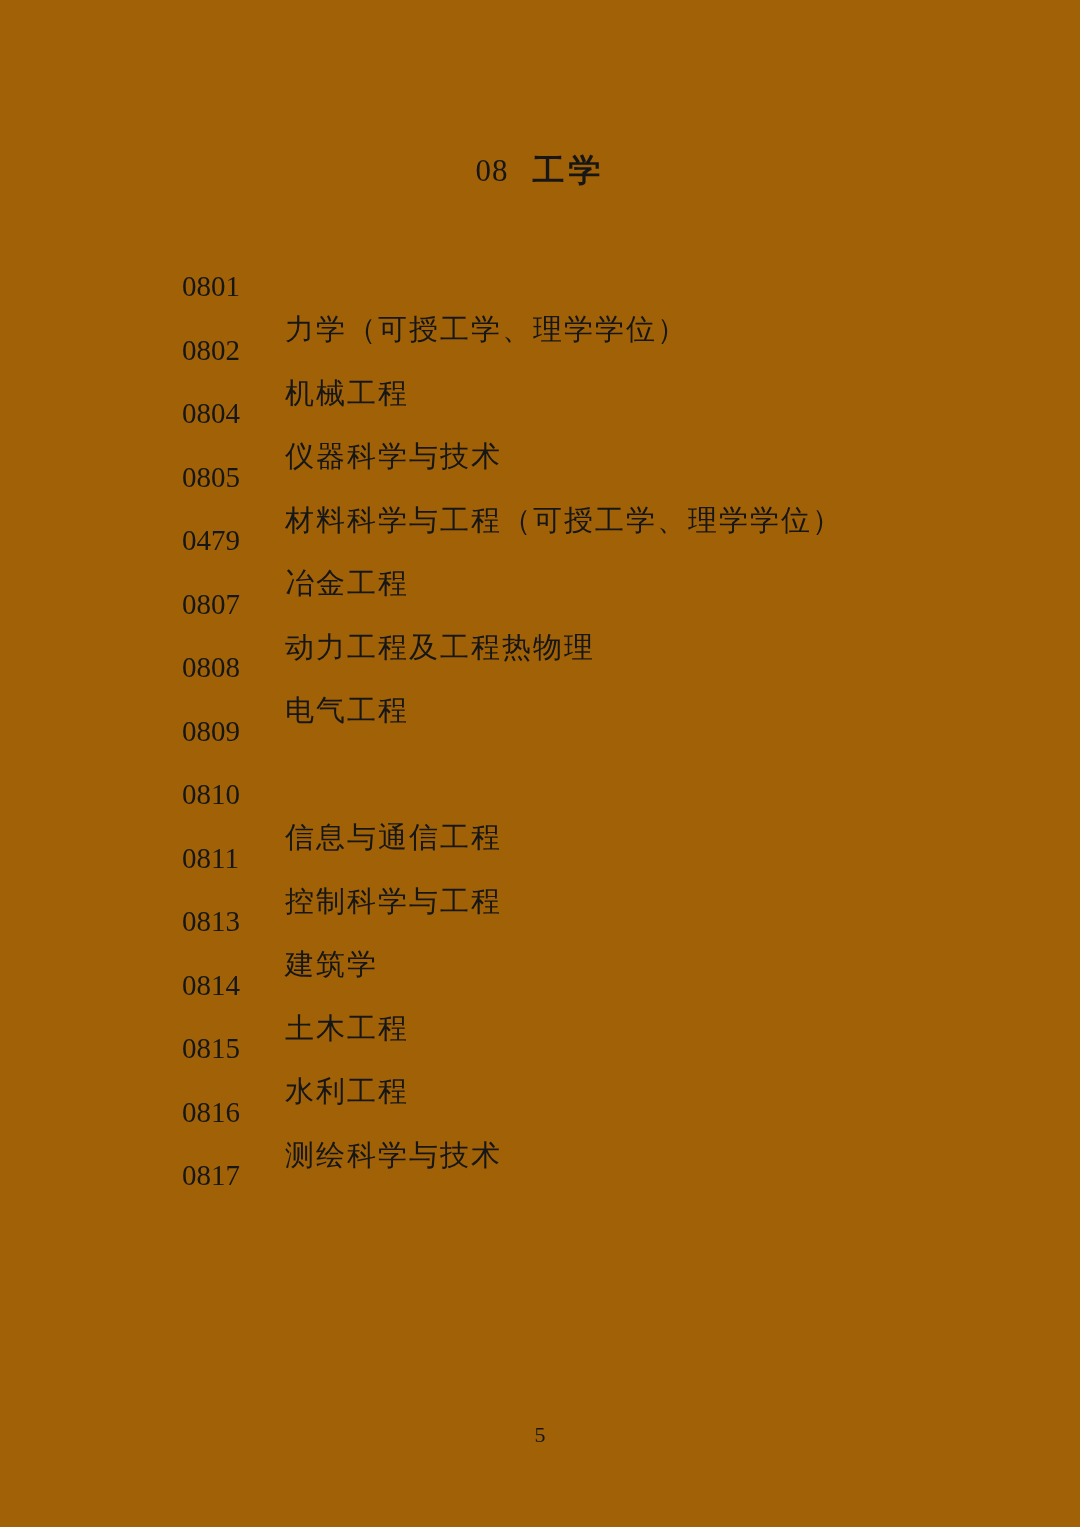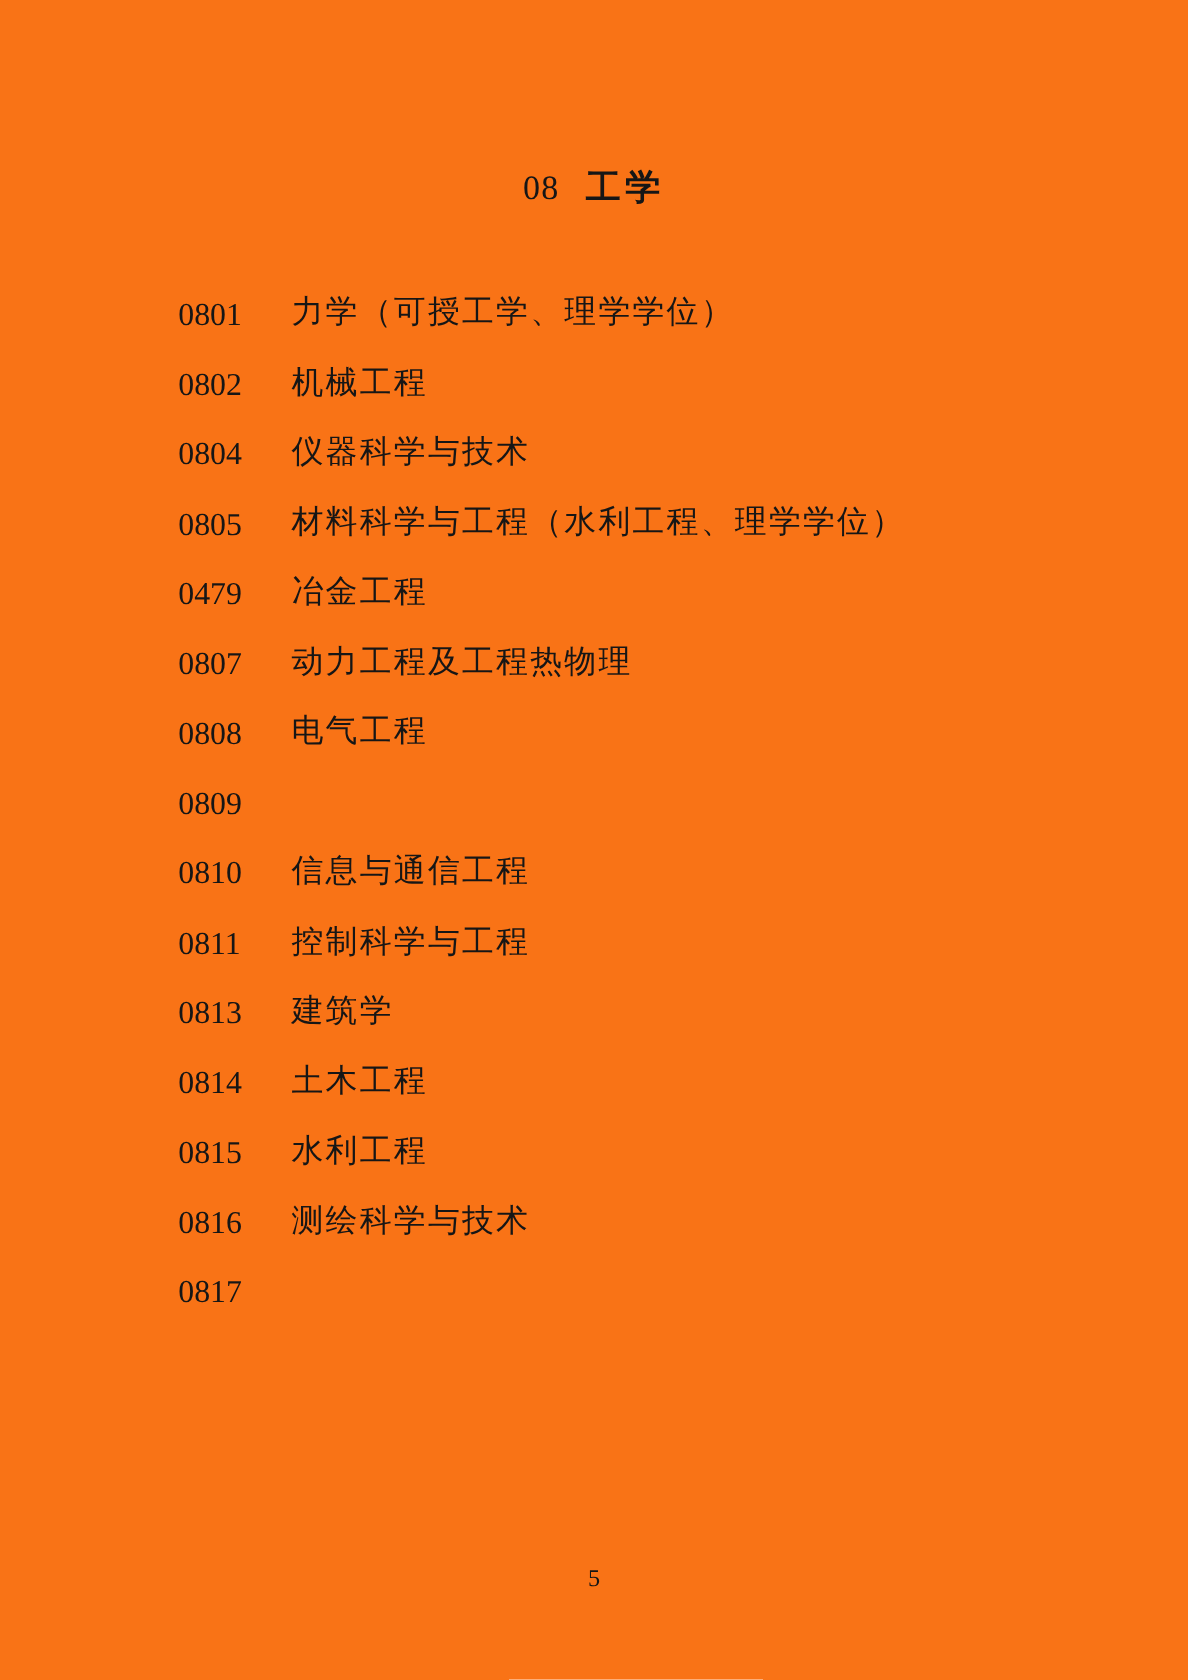--- a/index.html
+++ b/index.html
@@ -7,21 +7,21 @@
   body {
     width: 1080px;
     height: 1527px;
     font-family: "Liberation Serif", serif;
     color: #161616;
   }
   .page {
     position: relative;
     width: 1080px;
     height: 1527px;
-    background: #f97316;
+    background: #a16207;
     overflow: hidden;
   }
   .doc-title {
     position: absolute;
     top: 149px;
     left: 0;
     width: 100%;
     text-align: center;
     white-space: nowrap;
   }
@@ -48,25 +48,27 @@
     display: flex;
     align-items: flex-start;
     height: 63.5px;
     font-size: 29px;
     line-height: 36px;
   }
   .code {
     flex: 0 0 103px;
     width: 103px;
     font-family: "Liberation Serif", serif;
+    margin-left: 20px;
   }
   .name {
-    font-family: Liberation Mono, monospace;
+    font-family: Liberation Sans, sans-serif;
     letter-spacing: 2px;
     white-space: nowrap;
+    margin-top: 43px;
   }
   .page-number {
     position: absolute;
     top: 1422px;
     left: 0;
     width: 100%;
     text-align: center;
     font-size: 22px;
     font-family: "Liberation Serif", serif;
   }
@@ -92,21 +94,21 @@
   </li>
 
 
   <li class="row">
     <span class="code">0804</span>
     <span class="name">仪器科学与技术</span>
   </li>
 
   <li class="row">
     <span class="code">0805</span>
-    <span class="name">材料科学与工程（水利工程、理学学位）</span>
+    <span class="name">材料科学与工程（可授工学、理学学位）</span>
   </li>
 
   <li class="row">
     <span class="code">0479</span>
     <span class="name">冶金工程</span>
   </li>
 
   <li class="row">
     <span class="code">0807</span>
     <span class="name">动力工程及工程热物理</span>

